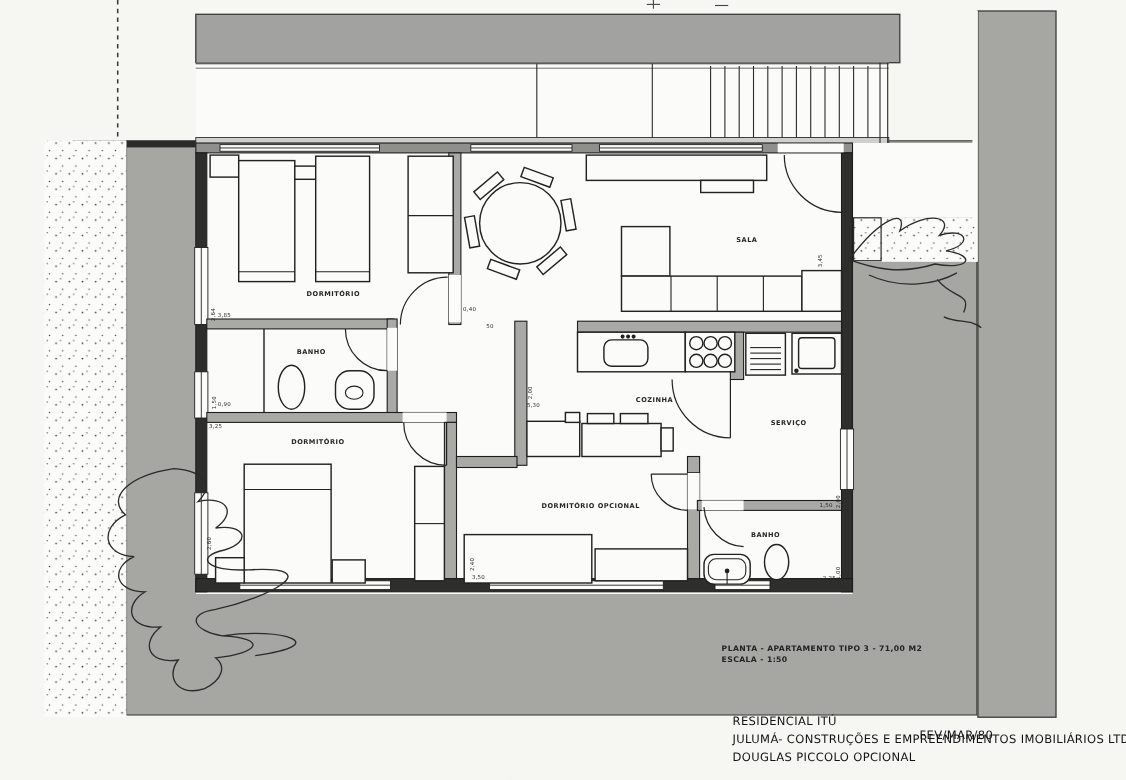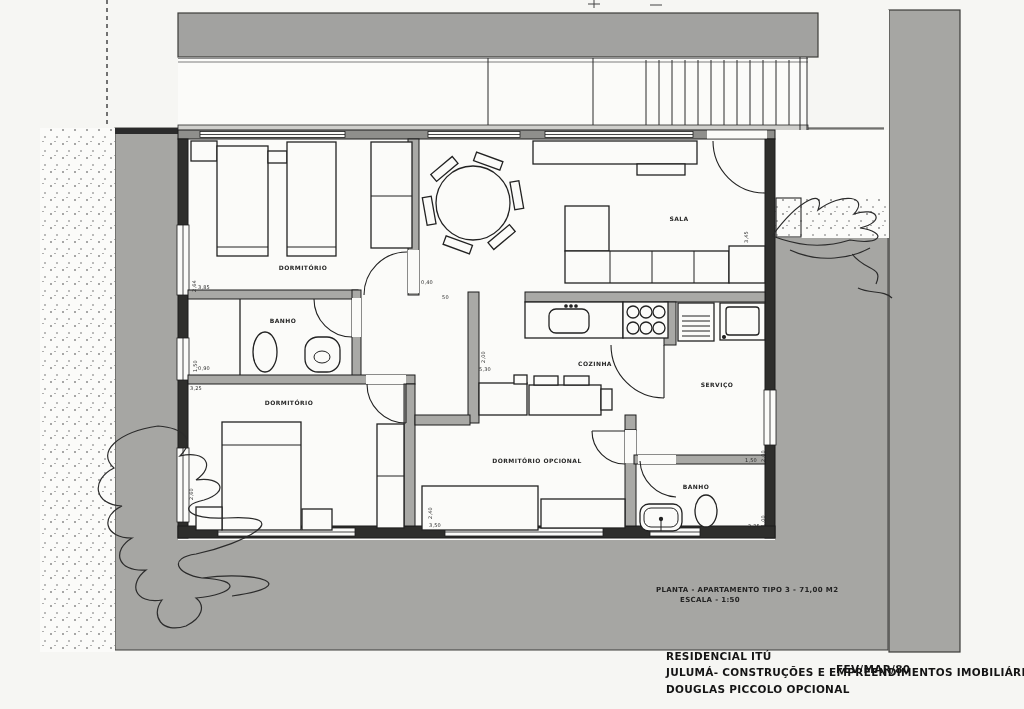--- a/index.html
+++ b/index.html
@@ -5,21 +5,21 @@
   html,body{margin:0;padding:0;}
   body{width:1024px;height:709px;overflow:hidden;background:#f6f6f3;
        font-family:"DejaVu Sans",sans-serif;}
   .canvas{position:relative;width:1024px;height:542px;}
   svg{position:absolute;left:0;top:0;}
   .txt{position:absolute;color:#1c1c1c;white-space:nowrap;z-index:5;}
   .room-label{font-size:6px;letter-spacing:.45px;font-weight:600;color:#262626;transform:translateX(-50%);}
   .dim{font-size:5px;letter-spacing:.2px;color:#2a2a2a;}
   .dim.v{transform:rotate(-90deg);transform-origin:0 0;}
   .caption{font-size:7px;font-weight:600;letter-spacing:.35px;color:#222;}
-  .tb{font-size:10.5px;font-weight:700;letter-spacing:.3px;color:#141414;}
+  .tb{font-size:10.5px;font-weight:400;letter-spacing:.3px;color:#141414;}
 </style>
 </head>
 <body>
 
 <div class="canvas">
 
 <svg width="1024" height="709" viewBox="0 0 1024 709">
   <defs>
     <pattern id="stip" width="12" height="14" patternUnits="userSpaceOnUse">
       <circle cx="3" cy="4" r="0.8" fill="#3a3a3a"></circle>
@@ -290,19 +290,19 @@
   <span class="txt dim" style="left:479px;top:366px">5,30</span>
   <span class="txt dim v" style="left:743px;top:243px">3,45</span>
   <span class="txt dim" style="left:745px;top:457px">1,50</span>
   <span class="txt dim v" style="left:760px;top:462px">2,00</span>
   <span class="txt dim" style="left:748px;top:523px">2,25</span>
   <span class="txt dim v" style="left:760px;top:527px">1,00</span>
   <span class="txt dim v" style="left:427px;top:519px">2,40</span>
   <span class="txt dim" style="left:429px;top:522px">3,50</span>
 
   <span class="txt caption" style="left:656px;top:586px">PLANTA - APARTAMENTO  TIPO 3 -   71,00 M2</span>
-  <span class="txt caption" style="left:680px;top:596px">ESCALA - 1:50</span>
+  <span class="txt caption" style="left:656px;top:596px">ESCALA - 1:50</span>
 
   <span class="txt tb" style="left:666px;top:650px">RESIDENCIAL  ITÚ</span>
   <span class="txt tb" style="left:666px;top:666px">JULUMÁ- CONSTRUÇÕES E EMPREENDIMENTOS  IMOBILIÁRIOS  LTDA.</span>
   <span class="txt tb" style="left:666px;top:683px">DOUGLAS PICCOLO  OPCIONAL</span>
   <span class="txt tb" style="left:836px;top:663px">FEV/MAR/80</span>
 </div>
 
 </body></html>

